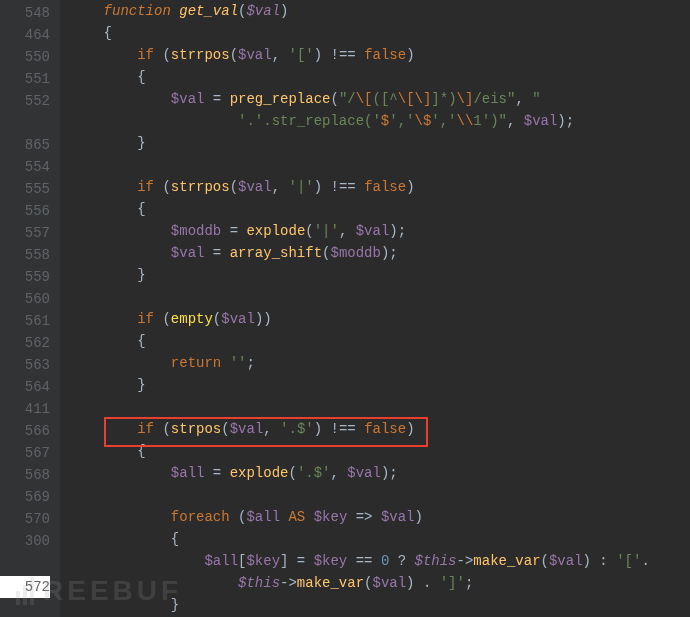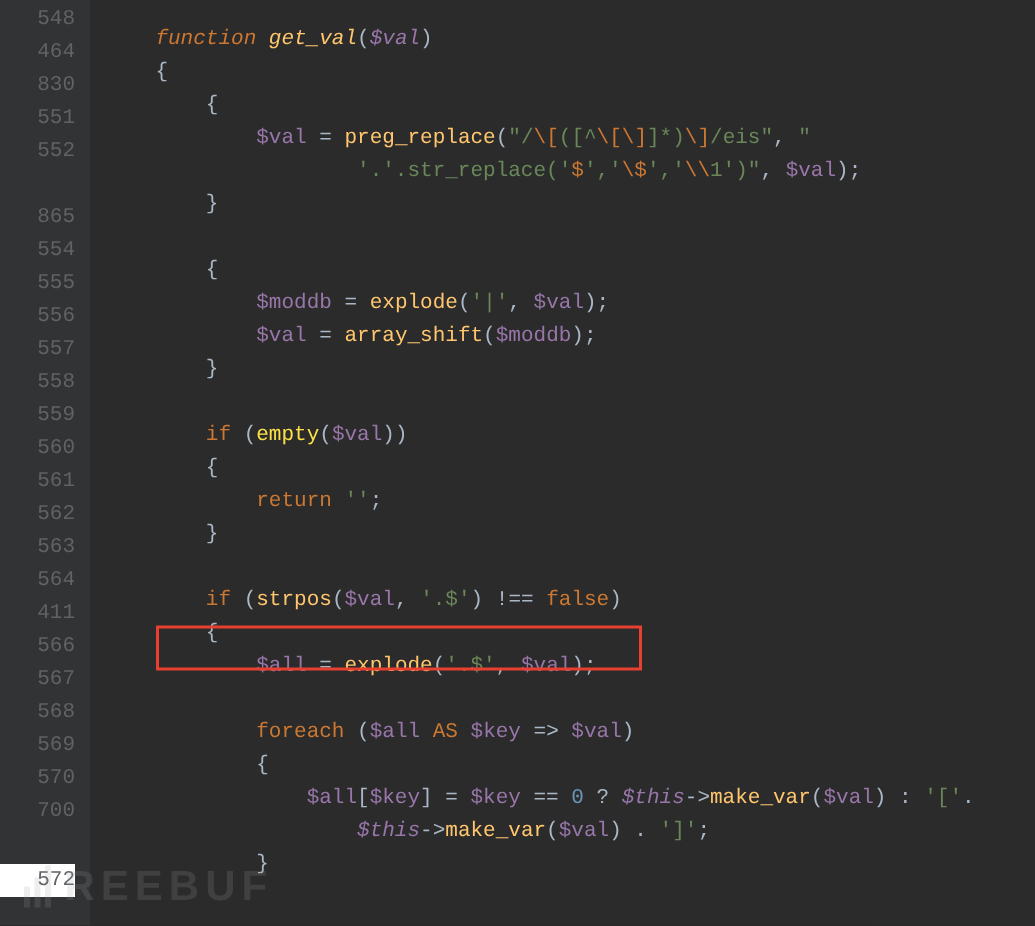--- a/index.html
+++ b/index.html
@@ -28,21 +28,21 @@
     padding-top: 2px;
     color: #606366;
     user-select: none;
   }
   .gutter div {
     height: 22px;
     line-height: 22px;
   }
   .code {
     flex: 1;
-    padding-top: 15px;
+    padding-top: 0;
     padding-left: 10px;
     position: relative;
   }
   .line {
     height: 22px;
     line-height: 22px;
     white-space: pre;
     color: #a9b7c6;
     position: relative;
   }
@@ -98,21 +98,21 @@
   .wm-bar.b2 { height: 20px; margin-top: 8px; }
   .wm-bar.b3 { height: 28px; margin-top: 0px; }
 </style>
 </head>
 <body>
 
 <div class="editor">
   <div class="gutter">
       <div>548</div>
       <div>464</div>
-      <div>830</div>
+      <div>550</div>
       <div>551</div>
       <div>552</div>
       <div></div>
       <div>865</div>
       <div>554</div>
       <div>555</div>
       <div>556</div>
       <div>557</div>
       <div>558</div>
       <div>559</div>
@@ -120,33 +120,35 @@
       <div>561</div>
       <div>562</div>
       <div>563</div>
       <div>564</div>
       <div>411</div>
       <div>566</div>
       <div>567</div>
       <div>568</div>
       <div>569</div>
       <div>570</div>
-      <div>700</div>
+      <div>300</div>
       <div class="highlight-gutter">572</div>
       <div></div>
       <div>573</div>
     </div>
   <div class="code">
       <div class="line"><span>    </span><span class="kw-it">function </span><span class="fn-decl">get_val</span><span class="punct">(</span><span class="var-it">$val</span><span class="punct">)</span></div>
       <div class="line"><span>    </span><span class="brace">{</span></div>
+      <div class="line"><span>        </span><span class="kw">if </span><span class="punct">(</span><span class="func">strrpos</span><span class="punct">(</span><span class="var">$val</span><span class="punct">, </span><span class="str">'['</span><span class="punct">) </span><span class="op">!== </span><span class="const">false</span><span class="punct">)</span></div>
       <div class="line"><span>        </span><span class="brace">{</span></div>
       <div class="line"><span>            </span><span class="var">$val</span><span class="op"> = </span><span class="func">preg_replace</span><span class="punct">(</span><span class="str">"/</span><span class="esc">\[</span><span class="str">([^</span><span class="esc">\[\]</span><span class="str">]*)</span><span class="esc">\]</span><span class="str">/eis"</span><span class="punct">, </span><span class="str">"</span></div>
       <div class="line"><span>                    </span><span class="str">'.'.str_replace('</span><span class="esc">$</span><span class="str">','</span><span class="esc">\$</span><span class="str">','</span><span class="esc">\\</span><span class="str">1')"</span><span class="punct">, </span><span class="var">$val</span><span class="punct">);</span></div>
       <div class="line"><span>        </span><span class="brace">}</span></div>
       <div class="line"><span></span></div>
+      <div class="line"><span>        </span><span class="kw">if </span><span class="punct">(</span><span class="func">strrpos</span><span class="punct">(</span><span class="var">$val</span><span class="punct">, </span><span class="str">'|'</span><span class="punct">) </span><span class="op">!== </span><span class="const">false</span><span class="punct">)</span></div>
       <div class="line"><span>        </span><span class="brace">{</span></div>
       <div class="line"><span>            </span><span class="var">$moddb</span><span class="op"> = </span><span class="func">explode</span><span class="punct">(</span><span class="str">'|'</span><span class="punct">, </span><span class="var">$val</span><span class="punct">);</span></div>
       <div class="line"><span>            </span><span class="var">$val</span><span class="op"> = </span><span class="func">array_shift</span><span class="punct">(</span><span class="var">$moddb</span><span class="punct">);</span></div>
       <div class="line"><span>        </span><span class="brace">}</span></div>
       <div class="line"><span></span></div>
       <div class="line"><span>        </span><span class="kw">if </span><span class="punct">(</span><span class="builtin">empty</span><span class="punct">(</span><span class="var">$val</span><span class="punct">))</span></div>
       <div class="line"><span>        </span><span class="brace">{</span></div>
       <div class="line"><span>            </span><span class="kw">return </span><span class="str">''</span><span class="punct">;</span></div>
       <div class="line"><span>        </span><span class="brace">}</span></div>
       <div class="line"><span></span></div>

